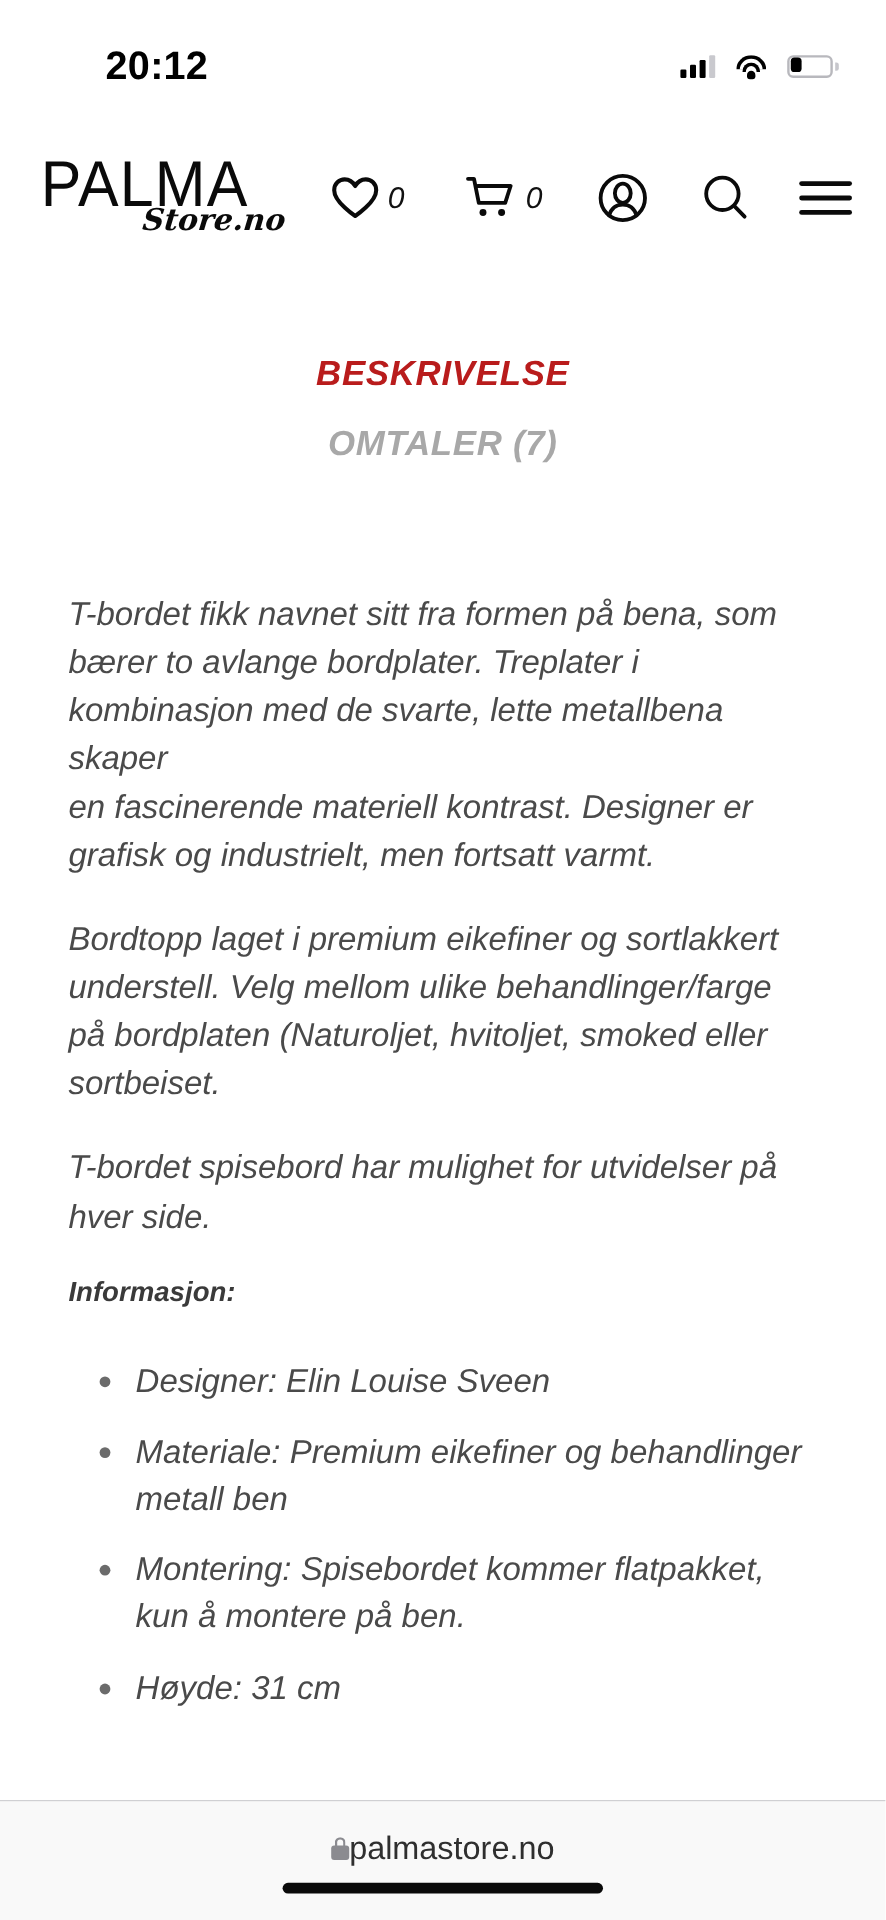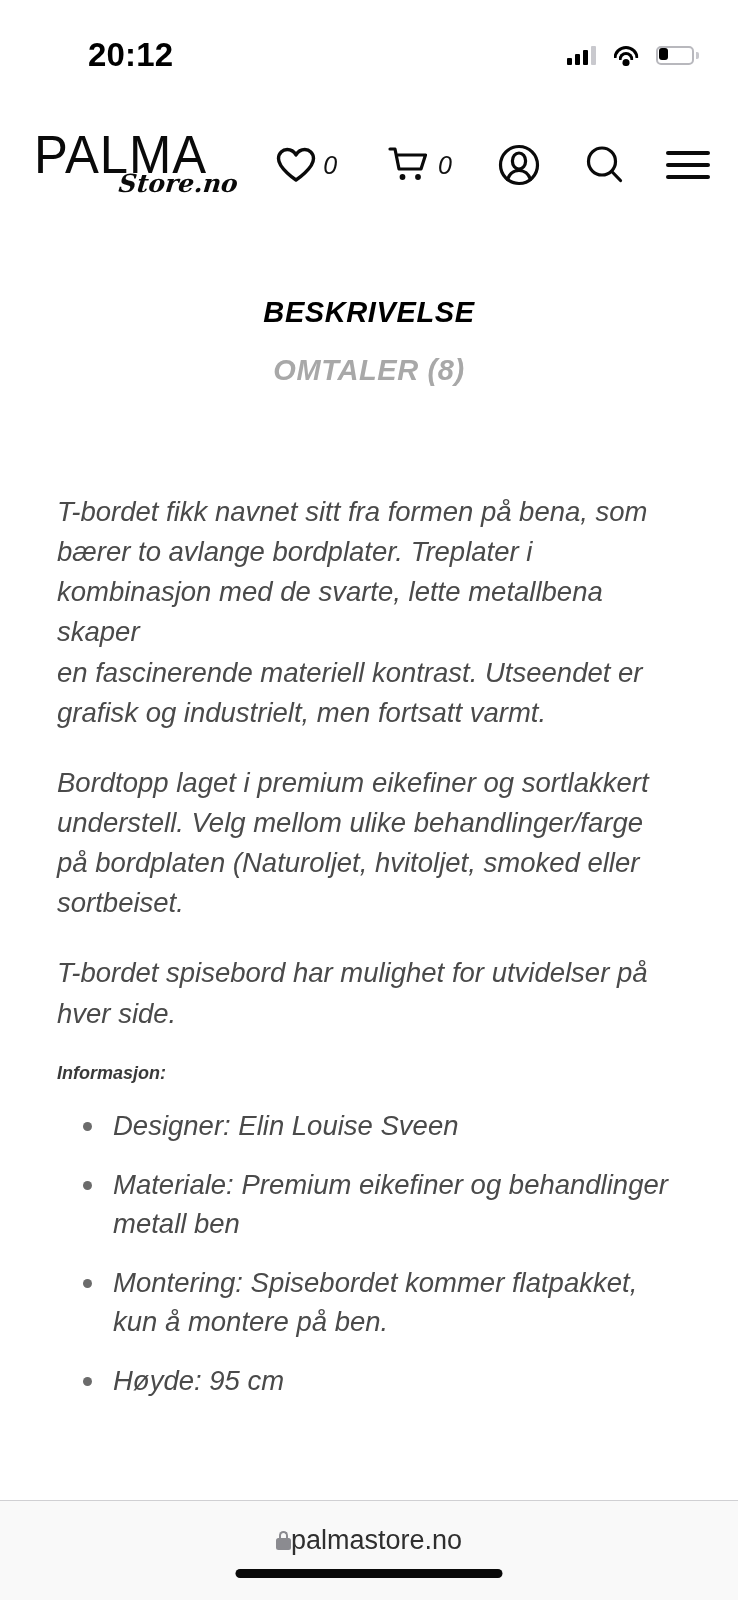--- a/index.html
+++ b/index.html
@@ -95,33 +95,33 @@
 
   
   .tabs {
     position:absolute; top:283px; left:0; width:738px;
     text-align:center;
   }
   .tab {
     font-style:italic; font-weight:700; letter-spacing:0.6px;
     font-size:29px; line-height:58px; cursor:pointer;
   }
-  .tab.active { color:#000000; }
+  .tab.active { color:#b91c1c; }
   .tab.inactive { color:#a8a8a8; }
 
   
   .content {
     position:absolute; top:492px; left:57px; width:622px;
     color:#4a4a4a; font-style:italic; font-size:27.5px; line-height:1.46;
   }
   .content p { margin-bottom:30px; }
   .content p.last { margin-bottom:26px; }
   .content h4 {
-    font-style:italic; font-weight:700; font-size:18px; color:#3a3a3a;
-    margin-bottom:20px;
+    font-style:italic; font-weight:700; font-size:23px; color:#3a3a3a;
+    margin-bottom:38px;
   }
   .content ul { list-style:none; margin:0; padding:0; }
   .content li {
     position:relative; padding-left:56px; margin-bottom:5px;
     font-style:italic; font-size:27.5px; line-height:1.42; color:#4a4a4a;margin-top:20px;
   }
   .content li::before {
     content:""; position:absolute; left:26px; top:16px;
     width:9px; height:9px; background:#6b6b6b; border-radius:50%;
   }
@@ -231,41 +231,41 @@
             <span></span>
             <span></span>
         </div>
       </div>
 
     </div>
   </div>
 
   <div class="tabs">
     <div class="tab active">BESKRIVELSE</div>
-    <div class="tab inactive">OMTALER (8)</div>
+    <div class="tab inactive">OMTALER (7)</div>
   </div>
 
   <div class="content">
 
     <p>
       <span>T-bordet fikk navnet sitt fra formen på bena, som bærer to avlange bordplater. Treplater i kombinasjon med de svarte, lette metallbena skaper</span><br>
-      <span>en fascinerende materiell kontrast. Utseendet er grafisk og industrielt, men fortsatt varmt.</span>
+      <span>en fascinerende materiell kontrast. Designer er grafisk og industrielt, men fortsatt varmt.</span>
     </p>
 
     <p>Bordtopp laget i premium eikefiner og sortlakkert understell.  Velg mellom ulike behandlinger/farge på bordplaten (Naturoljet, hvitoljet, smoked eller sortbeiset.</p>
 
     <p class="last">T-bordet spisebord har mulighet for utvidelser på hver side.</p>
 
     <h4>Informasjon:</h4>
 
     <ul>
       <li>Designer: Elin Louise Sveen</li>
       <li>Materiale: Premium eikefiner og behandlinger metall ben</li>
       <li>Montering: Spisebordet kommer flatpakket, kun å montere på ben.</li>
-      <li>Høyde: 95 cm</li>
+      <li>Høyde: 31 cm</li>
     </ul>
 
   </div>
 
   <div class="bottombar">
     <div class="urlrow">
       <span class="lock">
         <span class="shackle"></span>
         <span class="body"></span>
       </span>

